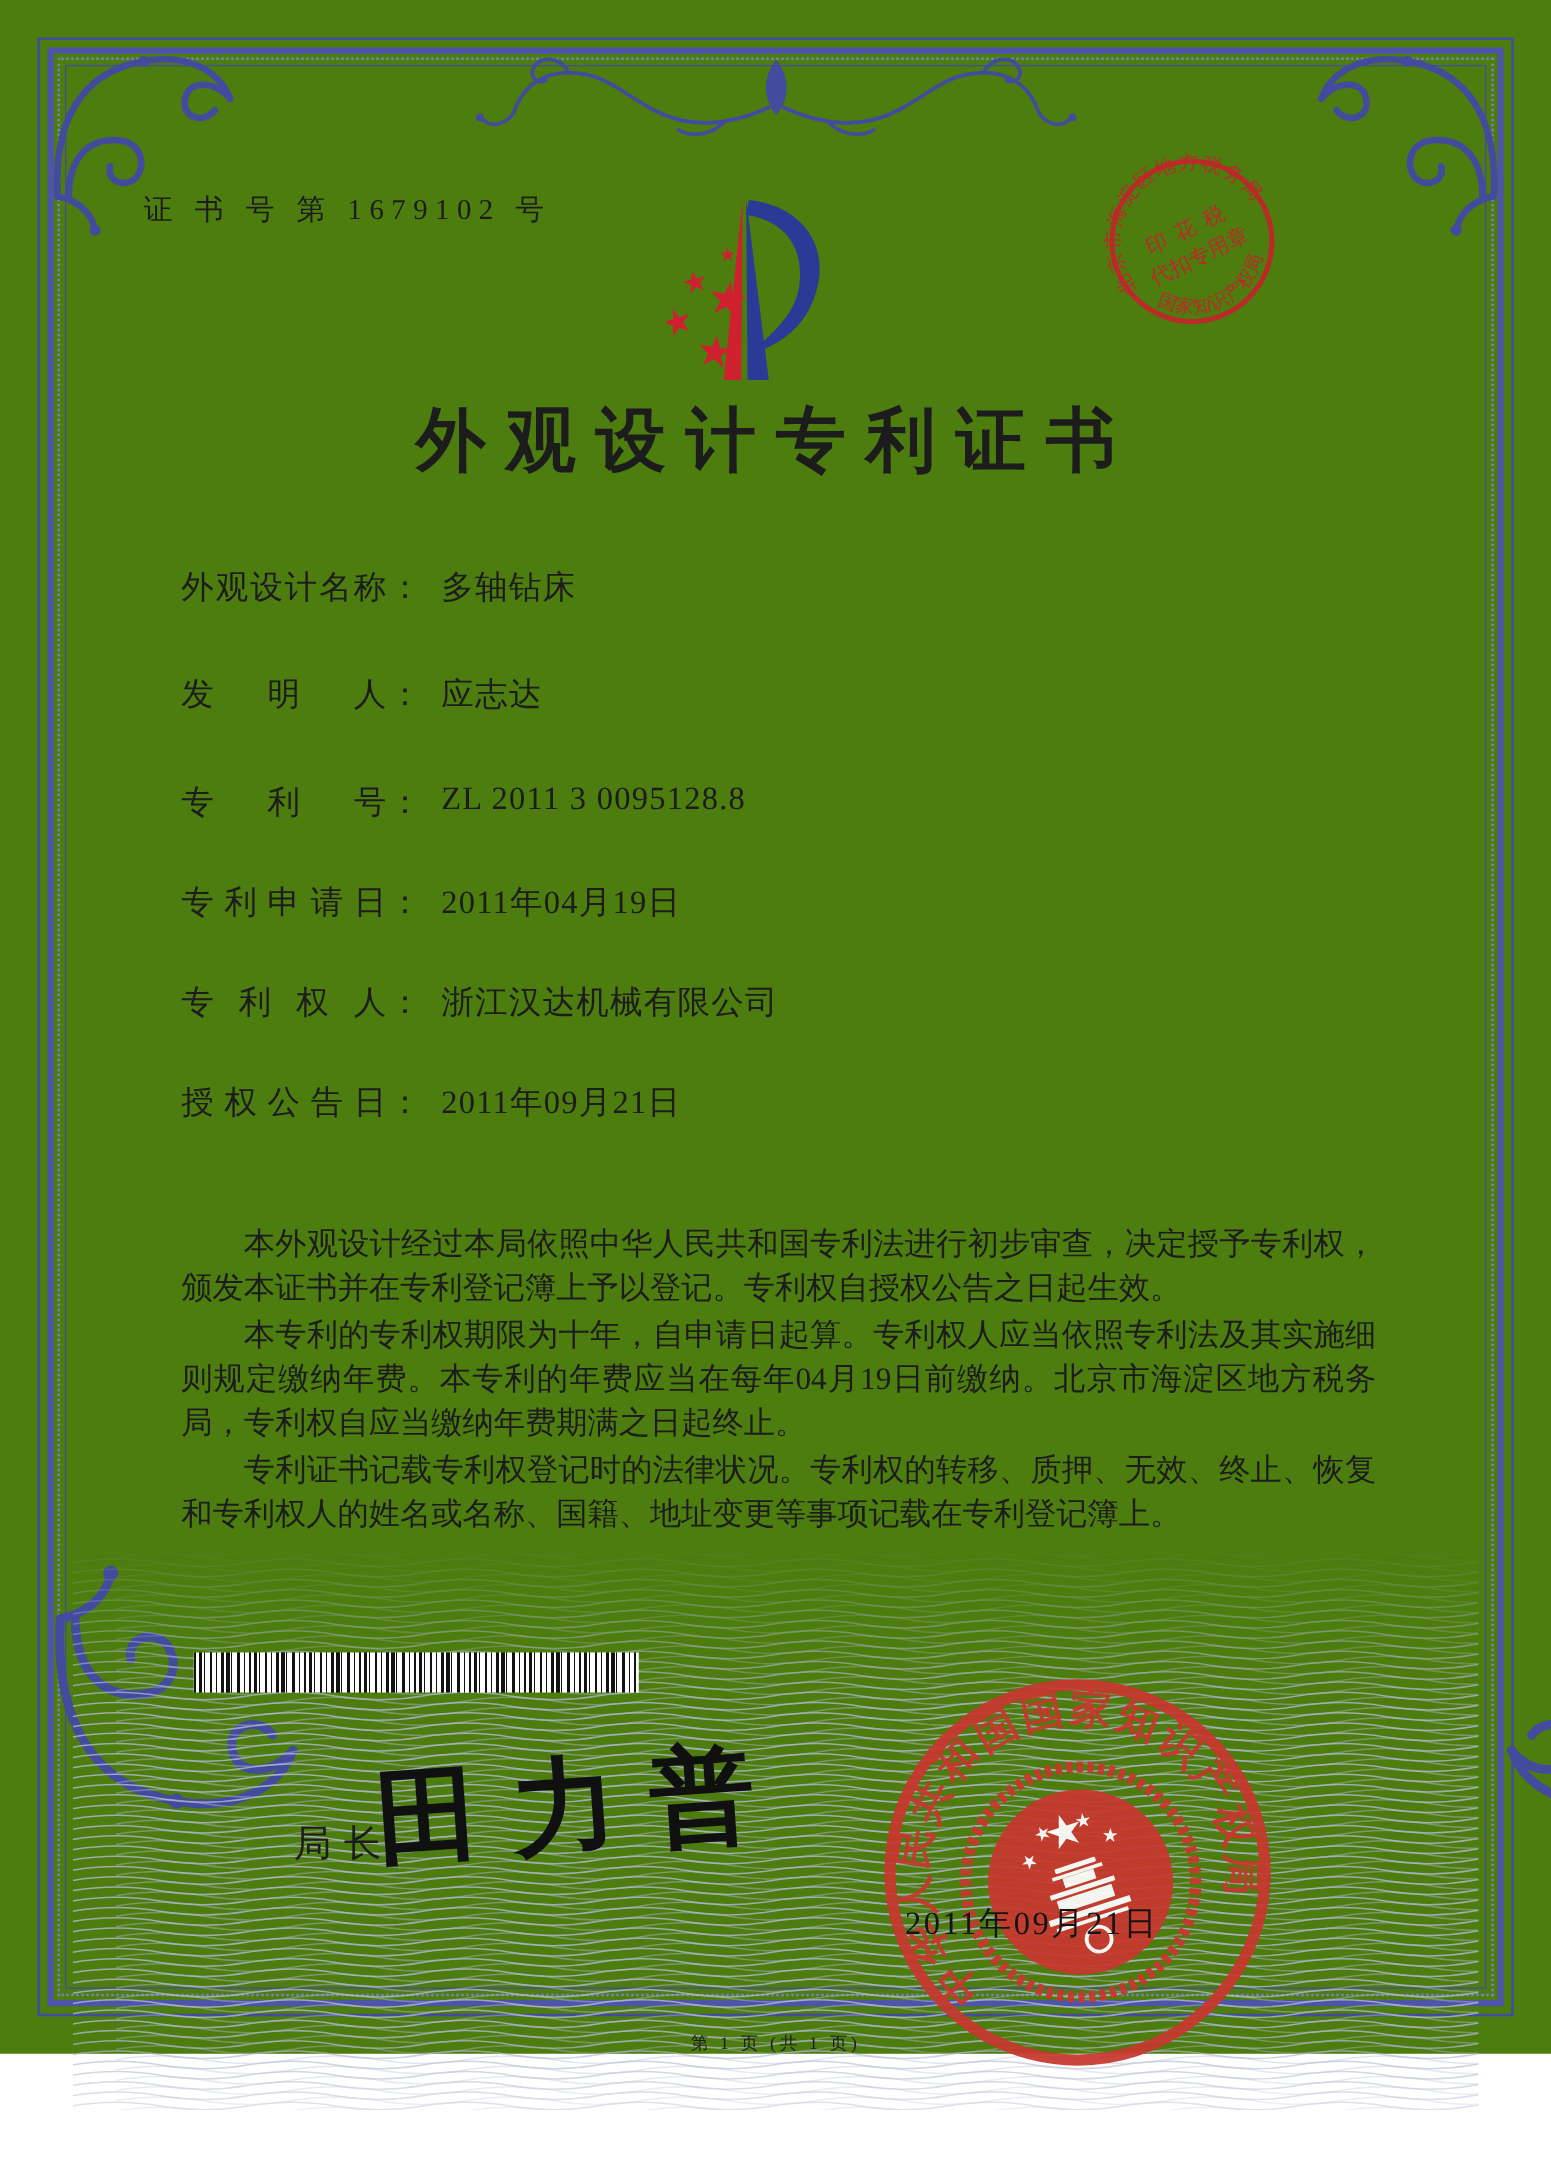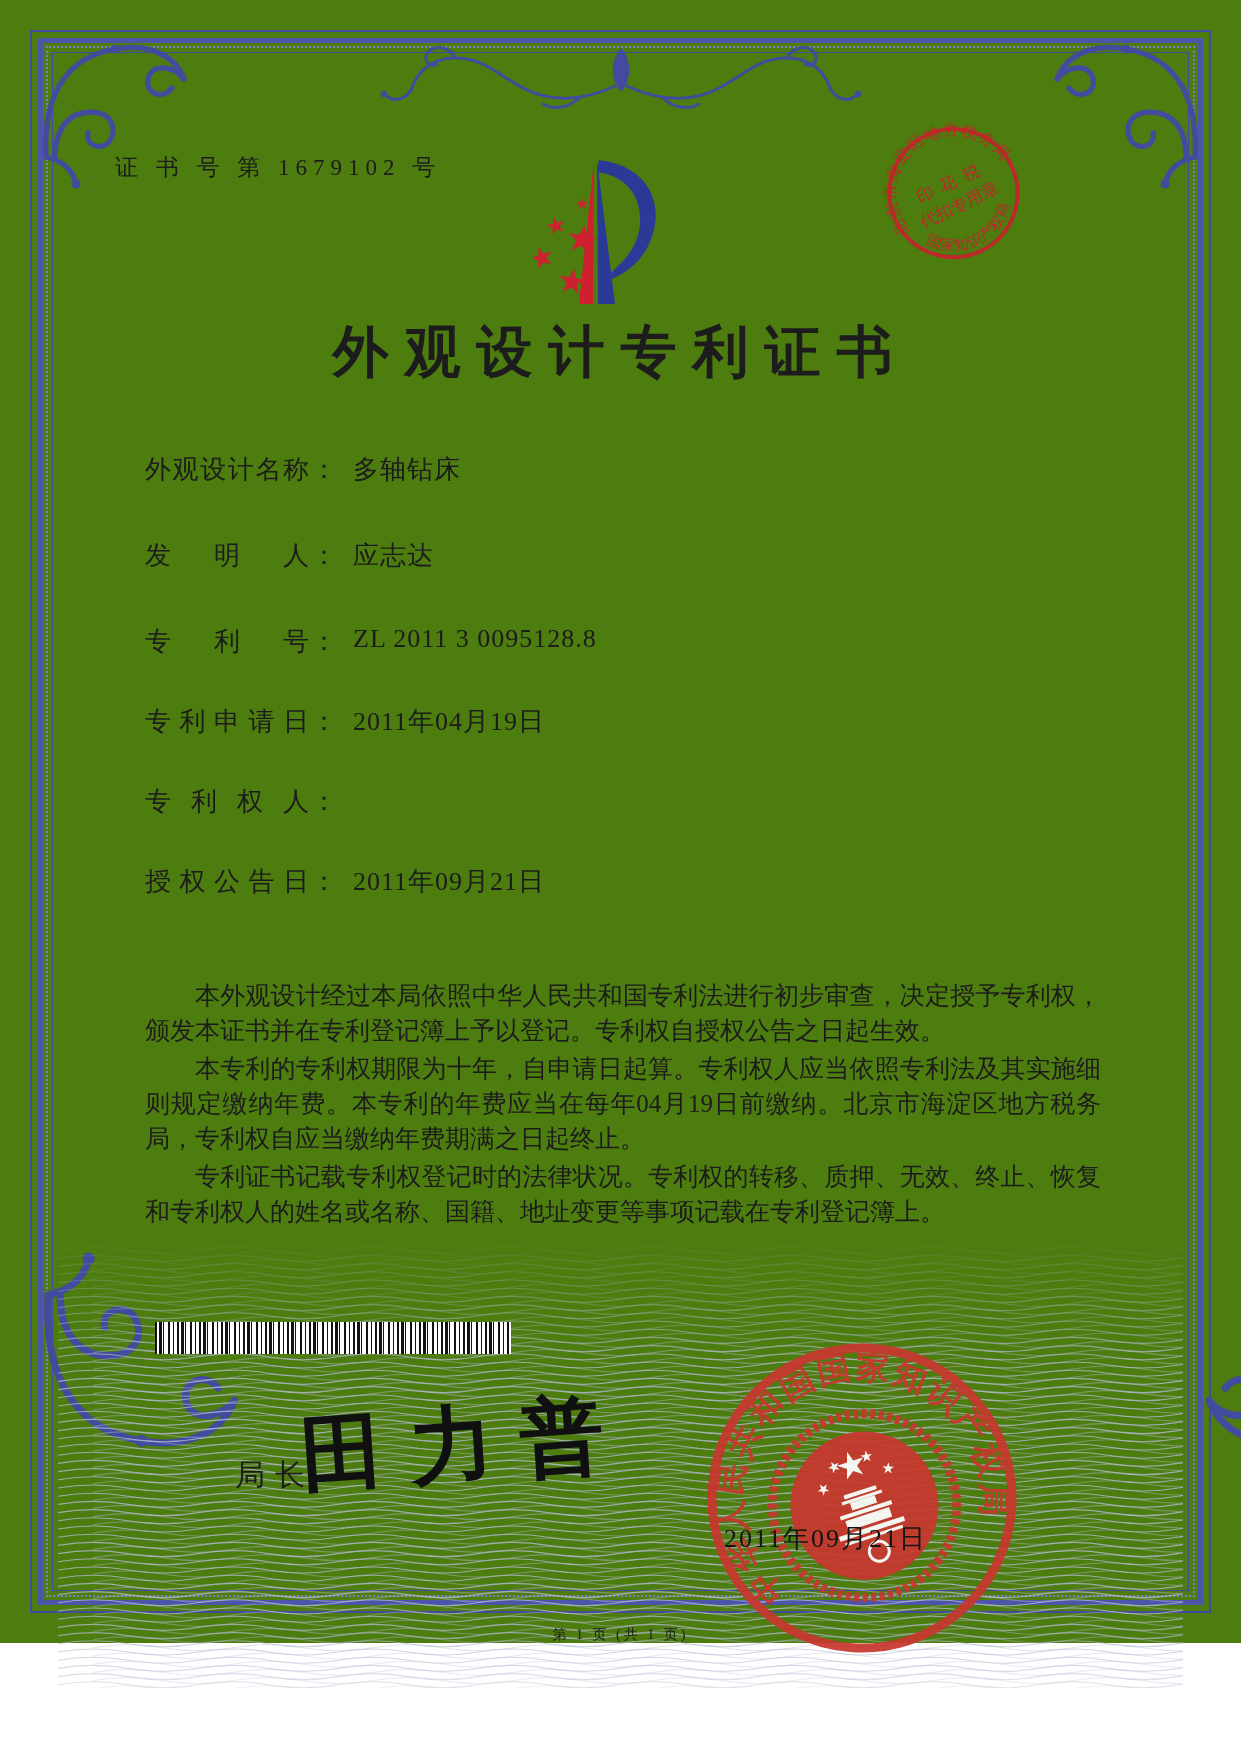--- a/index.html
+++ b/index.html
@@ -168,20 +168,21 @@
         <span class="field-value">ZL 2011 3 0095128.8</span>
     </div>
     <div class="field-row">
       <span class="field-label">专利申请日</span>
         <span class="field-colon">：</span>
         <span class="field-value">2011年04月19日</span>
     </div>
     <div class="field-row">
       <span class="field-label">专利权人</span>
         <span class="field-colon">：</span>
+        <span class="field-value">浙江汉达机械有限公司</span>
     </div>
     <div class="field-row">
       <span class="field-label">授权公告日</span>
         <span class="field-colon">：</span>
         <span class="field-value">2011年09月21日</span>
     </div>
   </div>
 
   <div class="body-text">
     <p>本外观设计经过本局依照中华人民共和国专利法进行初步审查，决定授予专利权，颁发本证书并在专利登记簿上予以登记。专利权自授权公告之日起生效。</p>

